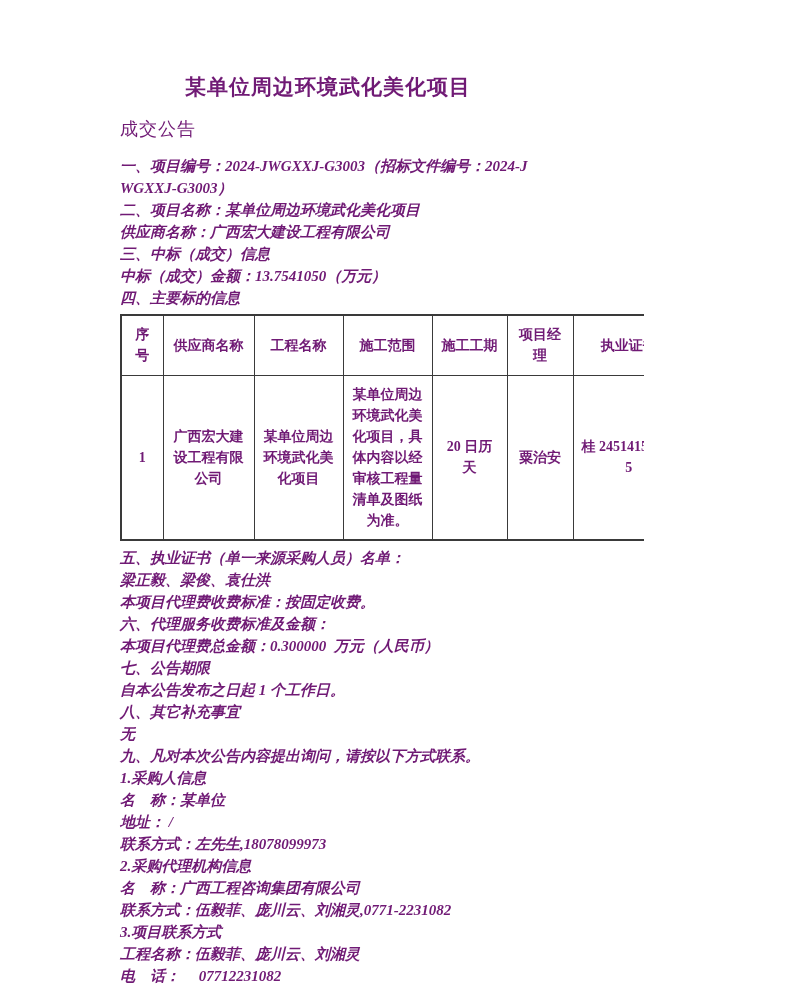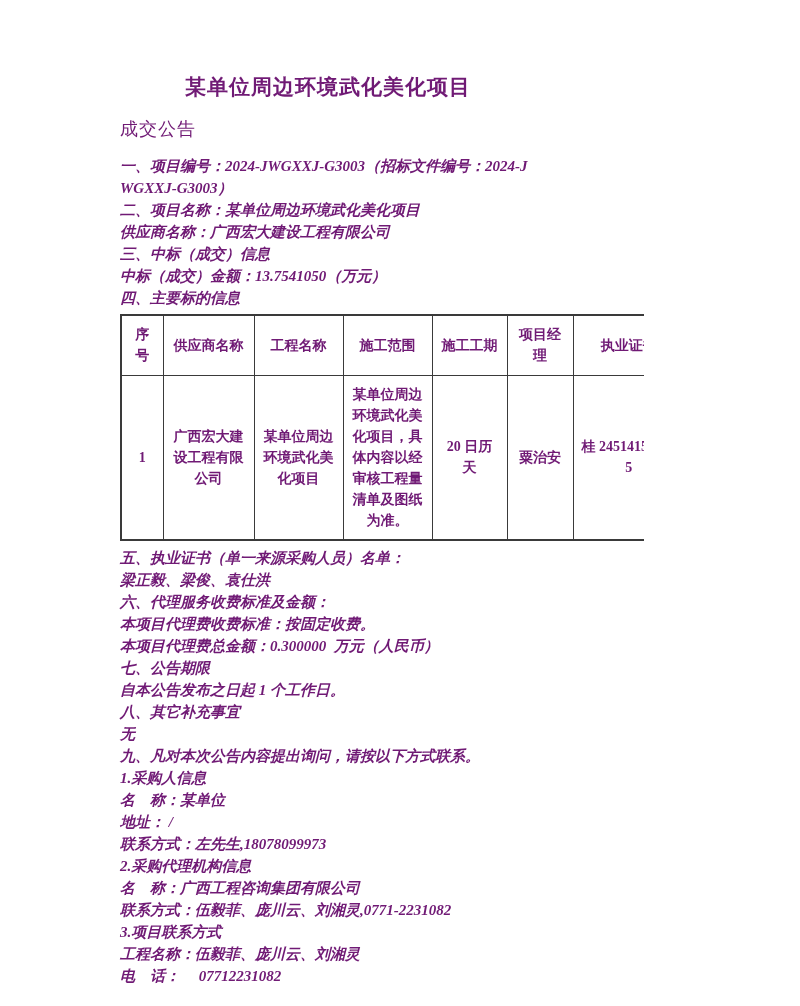--- a/index.html
+++ b/index.html
@@ -104,22 +104,22 @@
         <td>某单位周边环境武化美化项目，具体内容以经审核工程量清单及图纸为准。</td>
         <td>20 日历天</td>
         <td>粟治安</td>
         <td>桂 245141545725</td>
       </tr>
     </tbody>
   </table>
 
   <p class="para">五、执业证书（单一来源采购人员）名单：</p>
   <p class="para">梁正毅、梁俊、袁仕洪</p>
+  <p class="para">本项目代理费收费标准：按固定收费。</p>
   <p class="para">六、代理服务收费标准及金额：</p>
-  <p class="para">本项目代理费收费标准：按固定收费。</p>
   <p class="para">本项目代理费总金额：0.300000  万元（人民币）</p>
   <p class="para">七、公告期限</p>
   <p class="para">自本公告发布之日起 1 个工作日。</p>
   <p class="para">八、其它补充事宜</p>
   <p class="para">无</p>
   <p class="para">九、凡对本次公告内容提出询问，请按以下方式联系。</p>
   <p class="para">1.采购人信息</p>
   <p class="para">名　称：某单位</p>
   <p class="para">地址： /</p>
   <p class="para">联系方式：左先生,18078099973</p>

